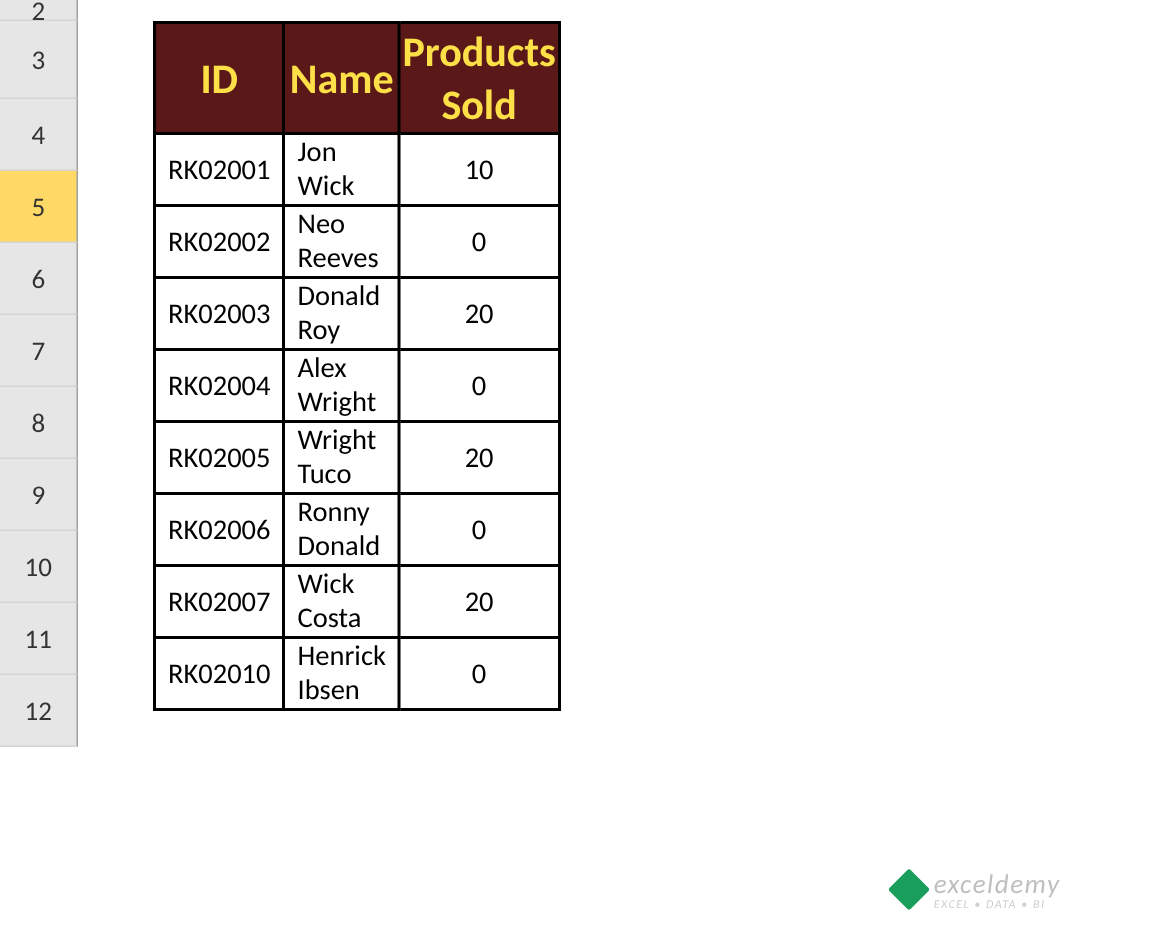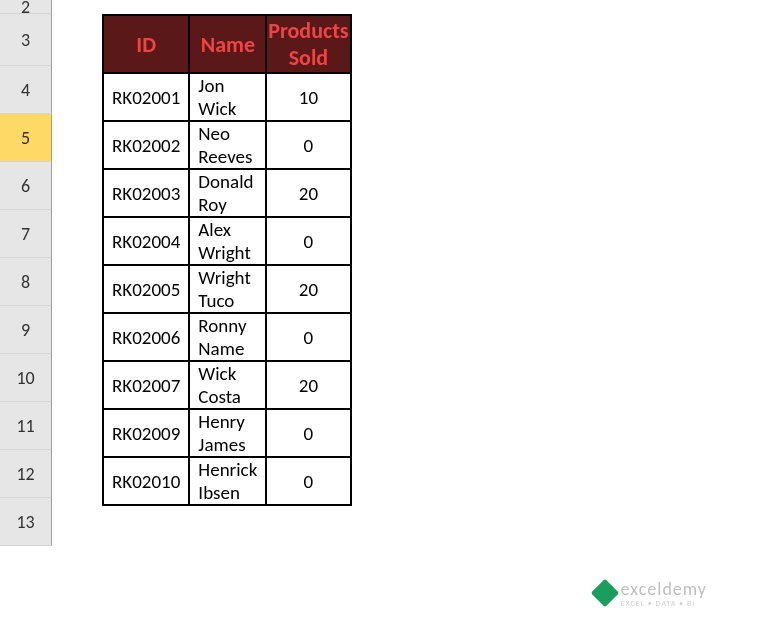--- a/index.html
+++ b/index.html
@@ -44,23 +44,23 @@
       top: 14px;
     }
     table.data {
       border-collapse: collapse;
       position: absolute;
       left: 50px;
       top: 0;
     }
     table.data th {
       background: #5a1818;
-      color: #ef4444;
+      color: #fde047;
       font-weight: bold;
-      font-size: 22px;
+      font-size: 28px;
       height: 52px;
       border: 2px solid #000;
       text-align: center;
       box-sizing: border-box;
     }
     table.data td {
       border: 2px solid #000;
       height: 48px;
       font-size: 19px;
       color: #000;
@@ -95,38 +95,38 @@
     }
     .watermark-sub {
       color: #cfcfcf;
       font-size: 8px;
       letter-spacing: 1px;
       margin-top: -2px;
     }
     .watermark-stack {
       display: flex;
       flex-direction: column;
+      font-style: italic;
     }
   </style>
 </head>
 <body>
 
 <div class="row-headers">
   <div class="row-header short">2</div>
   <div class="row-header" style="height:52px">3</div>
   <div class="row-header">4</div>
   <div class="row-header selected">5</div>
   <div class="row-header">6</div>
   <div class="row-header">7</div>
   <div class="row-header">8</div>
   <div class="row-header">9</div>
   <div class="row-header">10</div>
   <div class="row-header">11</div>
   <div class="row-header">12</div>
-  <div class="row-header">13</div>
 </div>
 
 <div class="grid">
   <table class="data">
     <thead>
       <tr>
         <th class="col-id">ID</th>
         <th class="col-name">Name</th>
         <th class="col-sold">Products Sold</th>
       </tr>
@@ -152,32 +152,27 @@
           <td class="col-name">Alex Wright</td>
           <td class="col-sold">0</td>
         </tr>
         <tr>
           <td class="col-id">RK02005</td>
           <td class="col-name">Wright Tuco</td>
           <td class="col-sold">20</td>
         </tr>
         <tr>
           <td class="col-id">RK02006</td>
-          <td class="col-name">Ronny Name</td>
+          <td class="col-name">Ronny Donald</td>
           <td class="col-sold">0</td>
         </tr>
         <tr>
           <td class="col-id">RK02007</td>
           <td class="col-name">Wick Costa</td>
           <td class="col-sold">20</td>
-        </tr>
-        <tr>
-          <td class="col-id">RK02009</td>
-          <td class="col-name">Henry James</td>
-          <td class="col-sold">0</td>
         </tr>
         <tr>
           <td class="col-id">RK02010</td>
           <td class="col-name">Henrick Ibsen</td>
           <td class="col-sold">0</td>
         </tr>
       </tbody>
   </table>
 </div>
 

